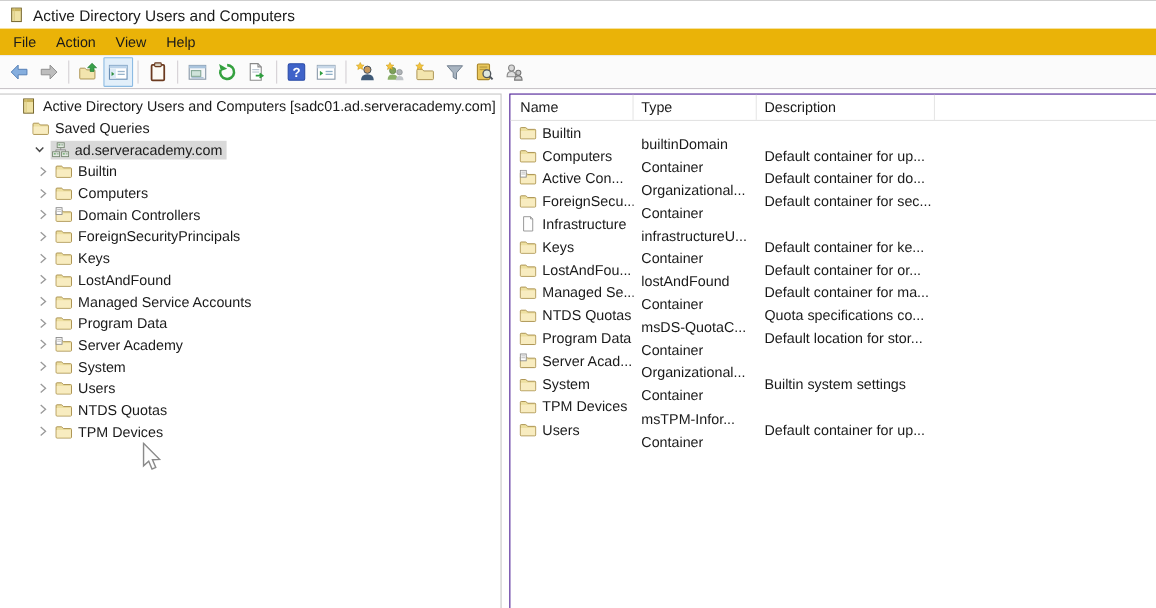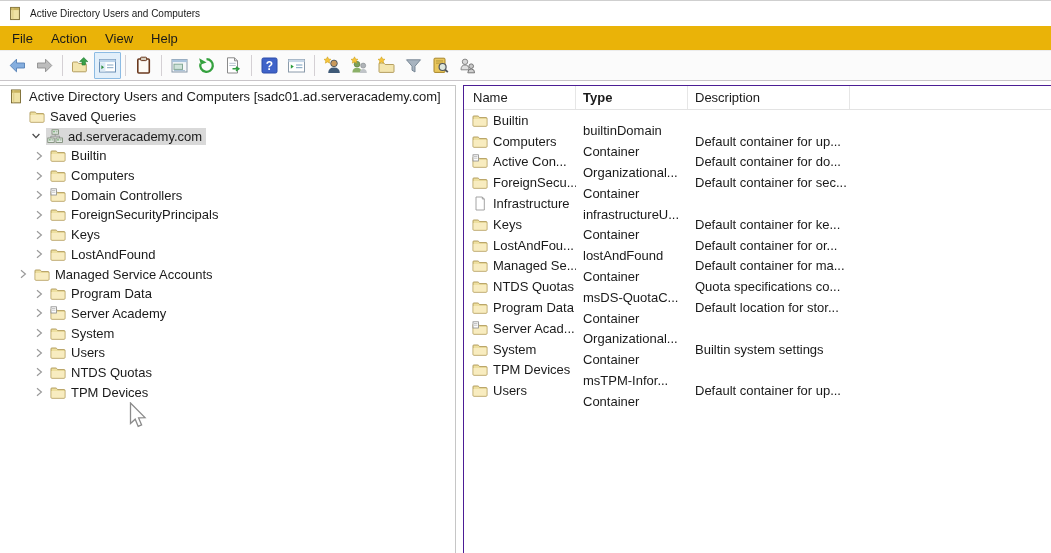--- a/index.html
+++ b/index.html
@@ -5,21 +5,21 @@
   html,body{margin:0;padding:0;background:#fff;}
   .window{
     width:1051px;height:553px;position:relative;overflow:hidden;
     background:#fff;color:#1a1a1a;
     font-family:"Liberation Sans",sans-serif;font-size:13px;
     border-top:1px solid #cfcfcf;box-sizing:border-box;
   }
   
   .titlebar{height:25px;display:flex;align-items:center;padding-left:8px;gap:8px;background:#fff;}
   .titlebar .icon svg{display:block;}
-  .title-text{font-size:10px;}
+  .title-text{font-size:14px;}
   
   .menubar{height:24px;display:flex;align-items:center;padding-left:3px;background:#eab308;}
   .menu-item{padding:3px 9px;cursor:default;}
   
   .toolbar{height:31px;display:flex;align-items:center;padding-left:4px;background:#fbfbfb;
     border-top:1px solid #ececec;border-bottom:1px solid #c9c5c9;box-sizing:border-box;}
   .tb-btn{width:25px;height:25px;display:flex;align-items:center;justify-content:center;
     border:1px solid transparent;border-radius:1px;}
   .tb-btn svg{width:19px;height:19px;display:block;}
   .tb-btn.active{background:#e2effa;border-color:#8cbbe3;}
@@ -42,21 +42,21 @@
   .hcell{display:flex;align-items:center;border-right:1px solid #e6e6e6;box-sizing:border-box;
     padding-left:7px;height:100%;cursor:default;}
   .hcell.first{padding-left:9px;}
   .hcell.filler{flex:1;border-right:none;}
   .list-row{height:20.8px;display:flex;align-items:center;cursor:default;}
   .lcell{box-sizing:border-box;overflow:hidden;white-space:nowrap;}
   .lc-name{width:112px;display:flex;align-items:center;gap:5px;padding-left:8px;}
   .lc-type{width:112px;padding-left:7px;margin-top:21px;}
   .lc-desc{flex:1;padding-left:7px;}
   .w-name{width:112px;}
-  .w-type{width:112px;font-weight:bold;}
+  .w-type{width:112px;}
   .w-desc{width:162px;}
   
   .cursor{position:absolute;left:129px;top:401px;pointer-events:none;}
 </style>
 </head>
 <body>
 
 <div class="window">
 
   <div class="titlebar">
@@ -194,21 +194,21 @@
           <circle cx="7" cy="5.8" r="2.7" fill="#d8d8d8" stroke="#888"></circle>
           <path d="M3 13.8 Q3 9 7 9 Q11 9 11 13.8 Z" fill="#e0e0e0" stroke="#888"></path>
           <circle cx="13.2" cy="10.2" r="2.3" fill="#c8c8c8" stroke="#777"></circle>
           <path d="M9.8 16.8 Q9.8 13 13.2 13 Q16.6 13 16.6 16.8 Z" fill="#d0d0d0" stroke="#777"></path>
         </svg>
       </span>
     </div>
 
   <div class="main">
     <div class="tree-panel" id="tree">
-        <div class="tree-row" style="padding-left:7px">
+        <div class="tree-row" style="padding-left:17px">
           <span class="row-content">
             <span class="node-icon">
               <svg viewBox="0 0 16 16">
                 <rect x="3.2" y="1" width="9.6" height="13.8" fill="#efe2a4" stroke="#6e5e24" stroke-width="0.9"></rect>
                 <rect x="3.7" y="1.4" width="8.6" height="2.6" fill="#c9b35e"></rect>
                 <line x1="5.6" y1="1.4" x2="5.6" y2="14.4" stroke="#d9c87e" stroke-width="0.9"></line>
               </svg>
             </span>
             <span>Active Directory Users and Computers [sadc01.ad.serveracademy.com]</span>
           </span>
@@ -341,21 +341,21 @@
           <span class="row-content">
             <span class="node-icon">
               <svg viewBox="0 0 16 15">
                 <path d="M1 3.8 Q1 3 1.8 3 L5.8 3 Q6.3 3 6.6 3.4 L7.6 4.6 L14.2 4.6 Q15 4.6 15 5.4 L15 12.4 Q15 13.2 14.2 13.2 L1.8 13.2 Q1 13.2 1 12.4 Z" fill="#eddfa0" stroke="#ad9554" stroke-width="0.9"></path>
                 <path d="M1.5 6 L14.5 6 L14.5 12.7 L1.5 12.7 Z" fill="#f8ecc0"></path>
               </svg>
             </span>
             <span>LostAndFound</span>
           </span>
         </div>
-        <div class="tree-row" style="padding-left:12px">
+        <div class="tree-row" style="padding-left:28px">
           <span class="chev">
             <svg viewBox="0 0 14 14">
               <path d="M5 3.2 L9.4 7 L5 10.8" fill="none" stroke="#9a9a9a" stroke-width="1.2"></path>
             </svg>
           </span>
           <span class="row-content">
             <span class="node-icon">
               <svg viewBox="0 0 16 15">
                 <path d="M1 3.8 Q1 3 1.8 3 L5.8 3 Q6.3 3 6.6 3.4 L7.6 4.6 L14.2 4.6 Q15 4.6 15 5.4 L15 12.4 Q15 13.2 14.2 13.2 L1.8 13.2 Q1 13.2 1 12.4 Z" fill="#eddfa0" stroke="#ad9554" stroke-width="0.9"></path>
                 <path d="M1.5 6 L14.5 6 L14.5 12.7 L1.5 12.7 Z" fill="#f8ecc0"></path>

